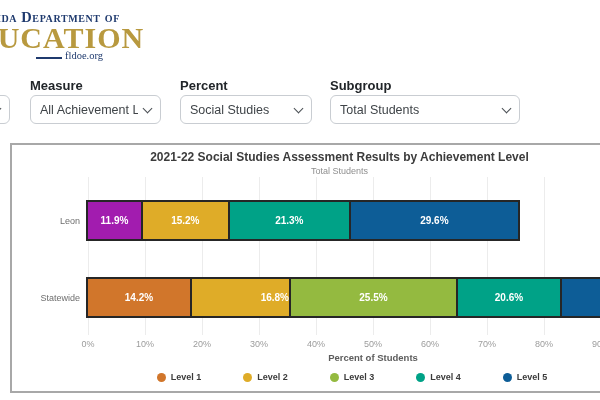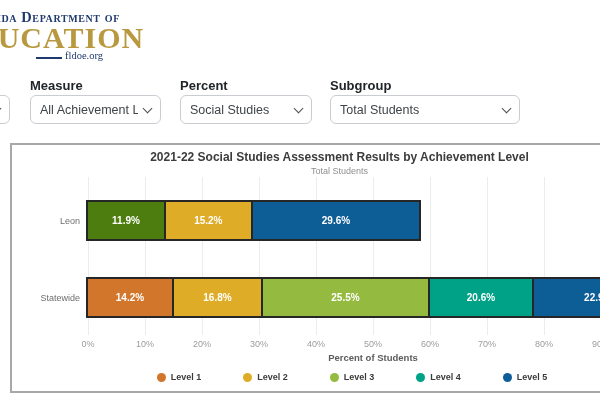--- a/index.html
+++ b/index.html
@@ -140,36 +140,39 @@
       <div class="tick-label" style="left: 361px; top: 194px;">50%</div>
       <div class="gridline" style="left: 418px; top: 32px; height: 158px;"></div>
       <div class="tick-label" style="left: 418px; top: 194px;">60%</div>
       <div class="gridline" style="left: 475px; top: 32px; height: 158px;"></div>
       <div class="tick-label" style="left: 475px; top: 194px;">70%</div>
       <div class="gridline" style="left: 532px; top: 32px; height: 158px;"></div>
       <div class="tick-label" style="left: 532px; top: 194px;">80%</div>
       <div class="tick-label" style="left: 589px; top: 194px;">90%</div>
       <div class="cat-label" style="top: 70.5px;">Leon</div>
       <div class="bar-row" style="left: 74px; top: 55px; height: 41px;">
-        <div class="seg" style="width: 76px; background: #4d7c0f;">
+        <div class="seg" style="width: 53px; background: #a21caf;">
           <span>11.9%</span>
         </div>
         <div class="seg" style="width: 86.64px; background: rgb(223, 172, 40);">
           <span>15.2%</span>
+        </div>
+        <div class="seg" style="width: 121.41px; background: rgb(0, 162, 135);">
+          <span>21.3%</span>
         </div>
         <div class="seg" style="width: 168.72px; background: rgb(13, 93, 151);">
           <span>29.6%</span>
         </div>
       </div>
       <div class="cat-label" style="top: 147.5px;">Statewide</div>
       <div class="bar-row" style="left: 74px; top: 132px; height: 41px;">
-        <div class="seg" style="width: 84px; background: rgb(209, 118, 43);">
+        <div class="seg" style="width: 102px; background: rgb(209, 118, 43);">
           <span>14.2%</span>
         </div>
-        <div class="seg" style="width: 89px; background: rgb(223, 172, 40);">
+        <div class="seg" style="width: 99px; background: rgb(223, 172, 40); justify-content: flex-end;">
           <span>16.8%</span>
         </div>
         <div class="seg" style="width: 167px; background: rgb(148, 186, 64);">
           <span>25.5%</span>
         </div>
         <div class="seg" style="width: 104px; background: rgb(0, 162, 135);">
           <span>20.6%</span>
         </div>
         <div class="seg" style="width: 130.53px; background: rgb(13, 93, 151);">
           <span>22.9%</span>

